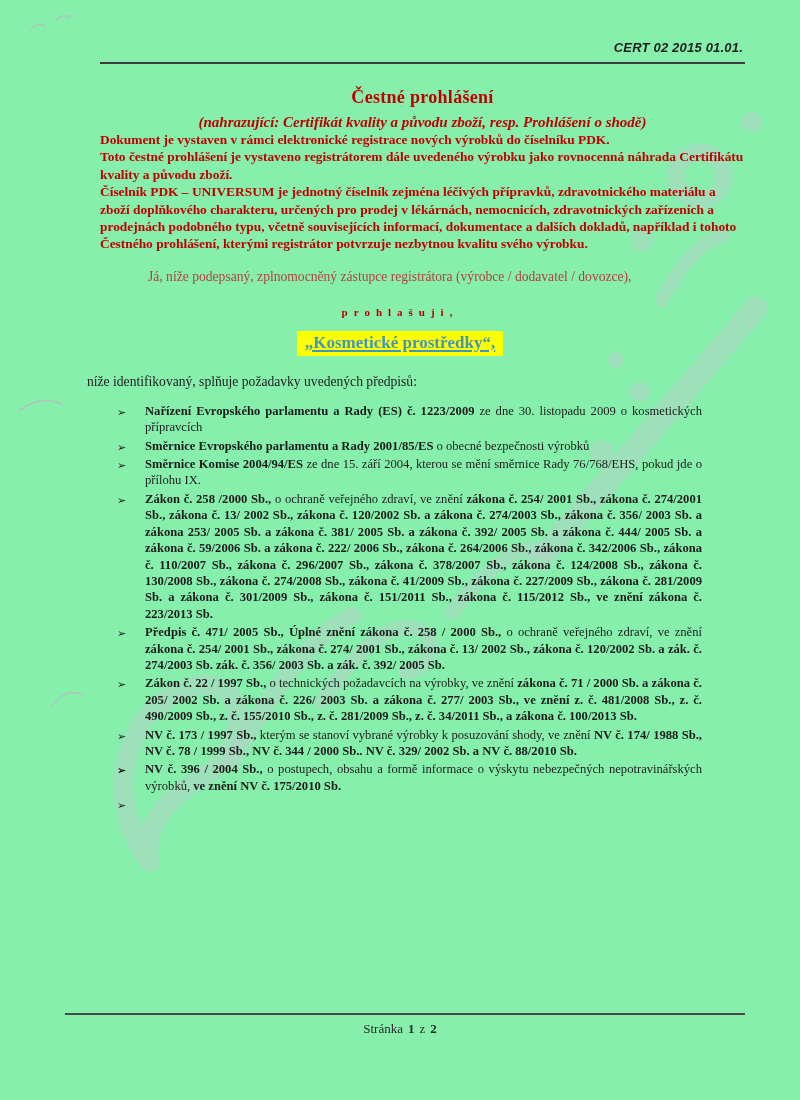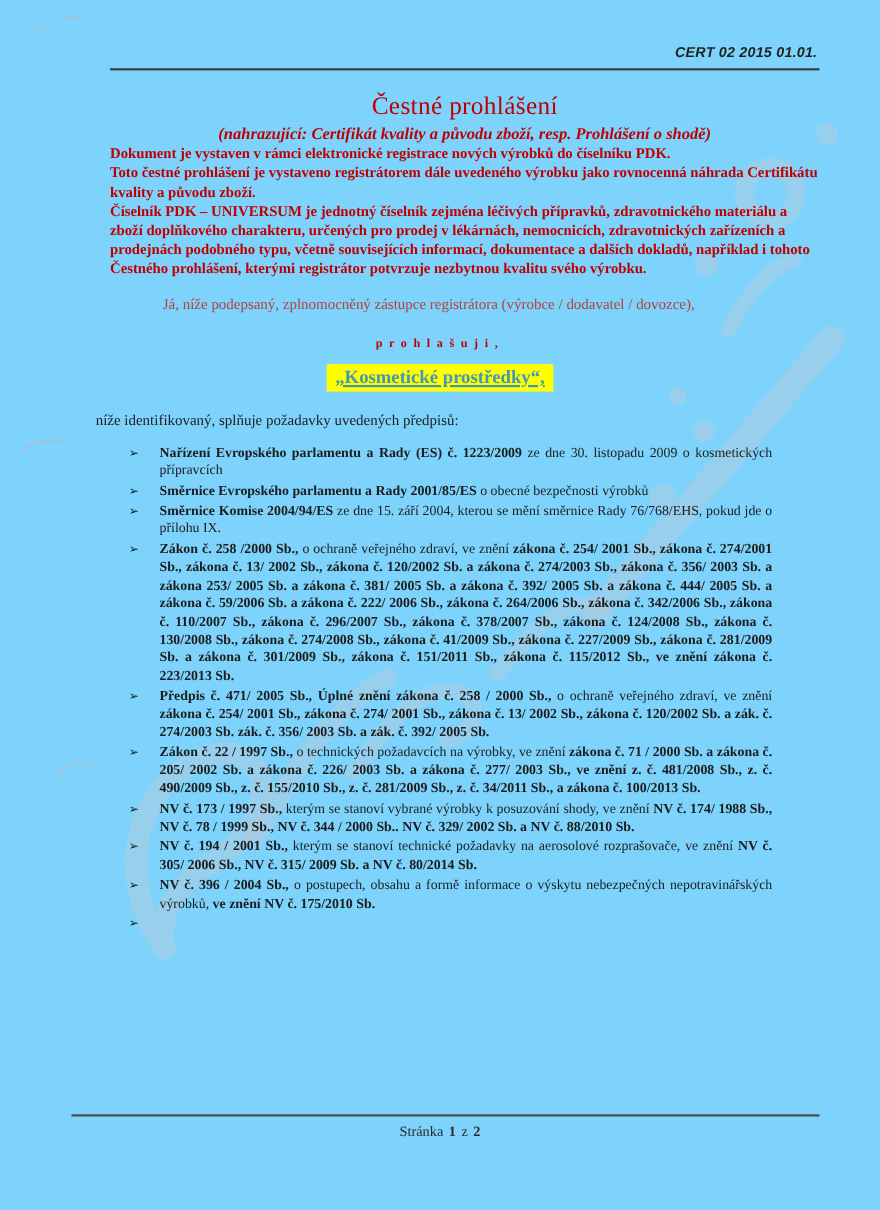--- a/index.html
+++ b/index.html
@@ -4,42 +4,42 @@
 <style>
   html, body { margin: 0; padding: 0; }
   body {
     width: 800px; height: 1100px;
     background: #ffffff;
     font-family: "Liberation Serif", serif;
     color: #1c1c1c;
     position: relative;
     overflow: hidden;
   }
-  .page { position: relative; width: 800px; height: 1100px; background: #7dd3fc; }
+  .page { position: relative; width: 800px; height: 1100px; background: #86efac; }
 
   
   .artifacts { position: absolute; inset: 0; z-index: 1; }
 
   .content { position: relative; z-index: 2; padding: 0 55px 0 100px; }
 
   .header-code {
     position: absolute; top: 40px; right: 57px; z-index: 2;
     font-family: "Liberation Sans", sans-serif;
     font-style: italic; font-weight: 700; font-size: 13px; color: #1f1f1f;
     letter-spacing: 0.2px;
   }
   .header-rule {
     position: absolute; top: 62px; left: 100px; right: 55px; z-index: 2;
     border-top: 2px solid #3d3d3d; height: 0;
   }
 
   .title-block { text-align: center; padding-top: 84px; }
   .doc-title {
-    margin: 0; font-size: 23px; line-height: 26px;
-    font-weight: 400; color: #c00000; letter-spacing: 0.3px;
+    margin: 0; font-size: 18px; line-height: 26px;
+    font-weight: 700; color: #c00000; letter-spacing: 0.3px;
   }
   .doc-subtitle {
     margin: 3px 0 0 0; font-size: 15px; line-height: 18px;
     font-weight: 700; color: #c00000; font-style: italic;
   }
 
   .preambule-heading {
     margin: 32px 0 3px 0; font-size: 17px; line-height: 19px;
     font-weight: 700; color: #c00000;
   }
@@ -156,21 +156,21 @@
     <p class="decl-closing">níže identifikovaný, splňuje požadavky uvedených předpisů:</p>
 
     <ul class="regs">
         <li class="reg-item"><span class="bullet">➢</span><span><span class="bold">Nařízení Evropského parlamentu a Rady (ES) č. 1223/2009</span><span> ze dne 30. listopadu 2009 o kosmetických přípravcích</span></span></li>
         <li class="reg-item"><span class="bullet">➢</span><span><span class="bold">Směrnice Evropského parlamentu a Rady 2001/85/ES</span><span> o obecné bezpečnosti výrobků</span></span></li>
         <li class="reg-item"><span class="bullet">➢</span><span><span class="bold">Směrnice Komise 2004/94/ES</span><span> ze dne 15. září 2004, kterou se mění směrnice Rady 76/768/EHS, pokud jde o přílohu IX.</span></span></li>
         <li class="reg-item"><span class="bullet">➢</span><span><span class="bold">Zákon č. 258 /2000 Sb.,</span><span> o ochraně veřejného zdraví, ve znění </span><span class="bold">zákona č. 254/ 2001 Sb., zákona č. 274/2001 Sb., zákona č. 13/ 2002 Sb., zákona č. 120/2002 Sb. a zákona č. 274/2003 Sb., zákona č. 356/ 2003 Sb. a zákona 253/ 2005 Sb. a zákona č. 381/ 2005 Sb. a zákona č. 392/ 2005 Sb. a zákona č. 444/ 2005 Sb. a zákona č. 59/2006 Sb. a zákona č. 222/ 2006 Sb., zákona č. 264/2006 Sb., zákona č. 342/2006 Sb., zákona č. 110/2007 Sb., zákona č. 296/2007 Sb., zákona č. 378/2007 Sb., zákona č. 124/2008 Sb., zákona č. 130/2008 Sb., zákona č. 274/2008 Sb., zákona č. 41/2009 Sb., zákona č. 227/2009 Sb., zákona č. 281/2009 Sb. a zákona č. 301/2009 Sb., zákona č. 151/2011 Sb., zákona č. 115/2012 Sb., ve znění zákona č. 223/2013 Sb.</span></span></li>
         <li class="reg-item"><span class="bullet">➢</span><span><span class="bold">Předpis č. 471/ 2005 Sb., Úplné znění zákona č. 258 / 2000 Sb.,</span><span> o ochraně veřejného zdraví, ve znění </span><span class="bold">zákona č. 254/ 2001 Sb., zákona č. 274/ 2001 Sb., zákona č. 13/ 2002 Sb., zákona č. 120/2002 Sb. a zák. č. 274/2003 Sb. zák. č. 356/ 2003 Sb. a zák. č. 392/ 2005 Sb.</span></span></li>
         <li class="reg-item"><span class="bullet">➢</span><span><span class="bold">Zákon č. 22 / 1997 Sb.,</span><span> o technických požadavcích na výrobky, ve znění </span><span class="bold">zákona č. 71 / 2000 Sb. a zákona č. 205/ 2002 Sb. a zákona č. 226/ 2003 Sb. a zákona č. 277/ 2003 Sb., ve znění z. č. 481/2008 Sb., z. č. 490/2009 Sb., z. č. 155/2010 Sb., z. č. 281/2009 Sb., z. č. 34/2011 Sb., a zákona č. 100/2013 Sb.</span></span></li>
         <li class="reg-item"><span class="bullet">➢</span><span><span class="bold">NV č. 173 / 1997 Sb.,</span><span> kterým se stanoví vybrané výrobky k posuzování shody, ve znění </span><span class="bold">NV č. 174/ 1988 Sb., NV č. 78 / 1999 Sb., NV č. 344 / 2000 Sb.. NV č. 329/ 2002 Sb. a NV č. 88/2010 Sb.</span></span></li>
-        <li class="reg-item"><span class="bullet">➢</span><span><span class="bold">NV č. 194 / 2001 Sb.,</span><span> kterým se stanoví technické požadavky na aerosolové rozprašovače, ve znění </span><span class="bold">NV č. 305/ 2006 Sb., NV č. 315/ 2009 Sb. a NV č. 80/2014 Sb.</span></span></li>
+        <li class="reg-item"><span class="bullet">➢</span></li>
         <li class="reg-item"><span class="bullet">➢</span><span><span class="bold">NV č. 396 / 2004 Sb.,</span><span> o postupech, obsahu a formě informace o výskytu nebezpečných nepotravinářských výrobků, </span><span class="bold">ve znění NV č. 175/2010 Sb.</span></span></li>
         <li class="reg-item"><span class="bullet">➢</span></li>
       </ul>
 
   </div>
 
   <div class="footer-rule"></div>
   <div class="page-footer">
     <span>Stránka</span>
     <span class="b">1</span>

